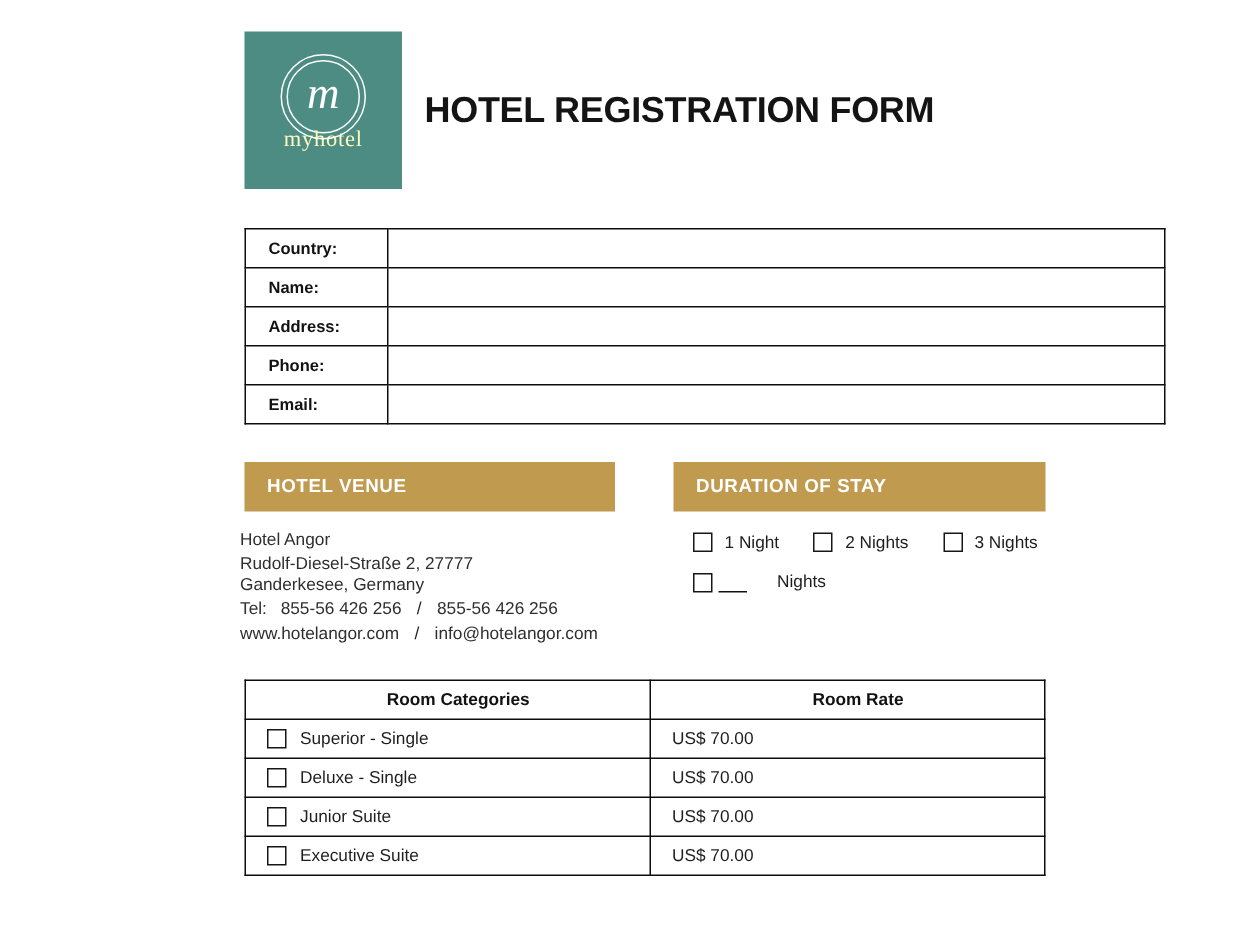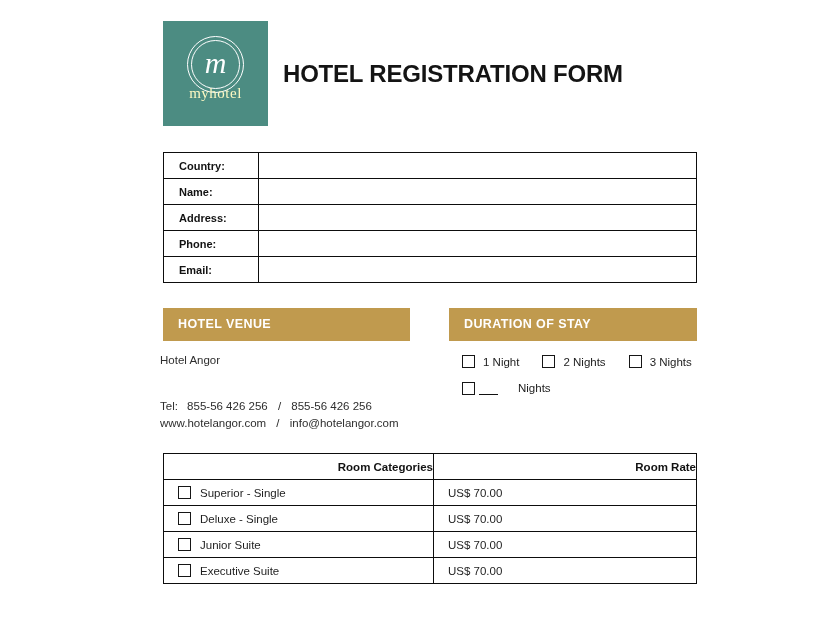--- a/index.html
+++ b/index.html
@@ -68,21 +68,21 @@
     color: var(--ink);
   }
 
   
   table { border-collapse: collapse; table-layout: fixed; }
   td, th { border: 1px solid var(--line); padding: 0; }
 
   .guest-table {
     position: absolute;
     left: 163px; top: 152px;
-    width: 534px;
+    width: 614px;
     padding-left: 23px;
   }
   .guest-table td { height: 26px; }
   .guest-table .label-cell {
     width: 95px;
     font-size: 11px;
     font-weight: 700;
     color: #121212;
     padding-left: 15px;
   }
@@ -155,21 +155,21 @@
     position: absolute;
     left: 163px; top: 453px;
     width: 534px;
   }
   .rooms-table td { height: 26px; font-size: 11.5px; color: #1e1e1e; }
   .rooms-table .cat-col { width: 270px; }
   .rooms-table .header-cell {
     font-weight: 700;
     color: #121212;
     padding-left: 14px;
-    text-align: right;
+    text-align: center;
   }
   .cat-cell-inner {
     display: flex;
     align-items: center;
     gap: 9px;
     padding-left: 14px;
   }
   .rate-cell { padding-left: 14px; }
 </style>
 </head>
@@ -210,20 +210,24 @@
         <td class="label-cell">Email:</td>
         <td class="value-cell"></td>
       </tr>
     </tbody>
   </table>
 
   <div class="section-bar duration-bar">DURATION OF STAY</div>
   <div class="section-bar venue-bar">HOTEL VENUE</div>
 
   <p class="venue-line v-name">Hotel Angor</p>
+  <p class="venue-line v-addr">
+    <span>Rudolf-Diesel-Straße 2, 27777</span><br>
+    <span>Ganderkesee, Germany</span>
+  </p>
   <p class="venue-line v-tel">
     <span class="tel-label">Tel:</span>
     <span>855-56 426 256</span>
     <span class="sep">/</span>
     <span>855-56 426 256</span>
   </p>
   <p class="venue-line v-web">
     <span>www.hotelangor.com</span>
     <span class="sep">/</span>
     <span>info@hotelangor.com</span>

